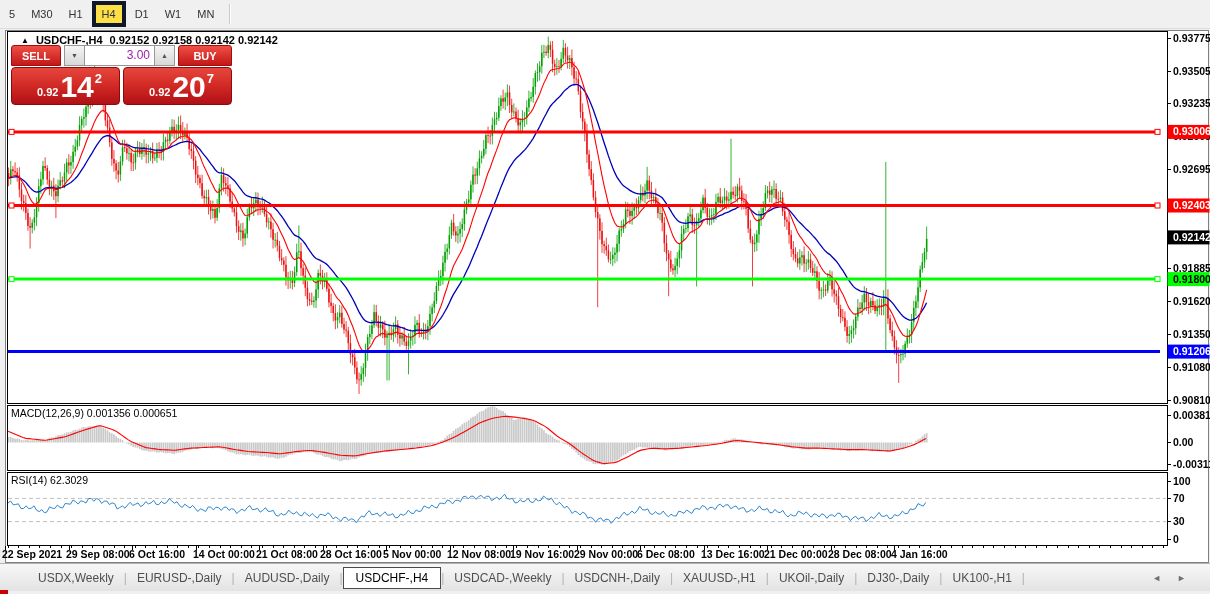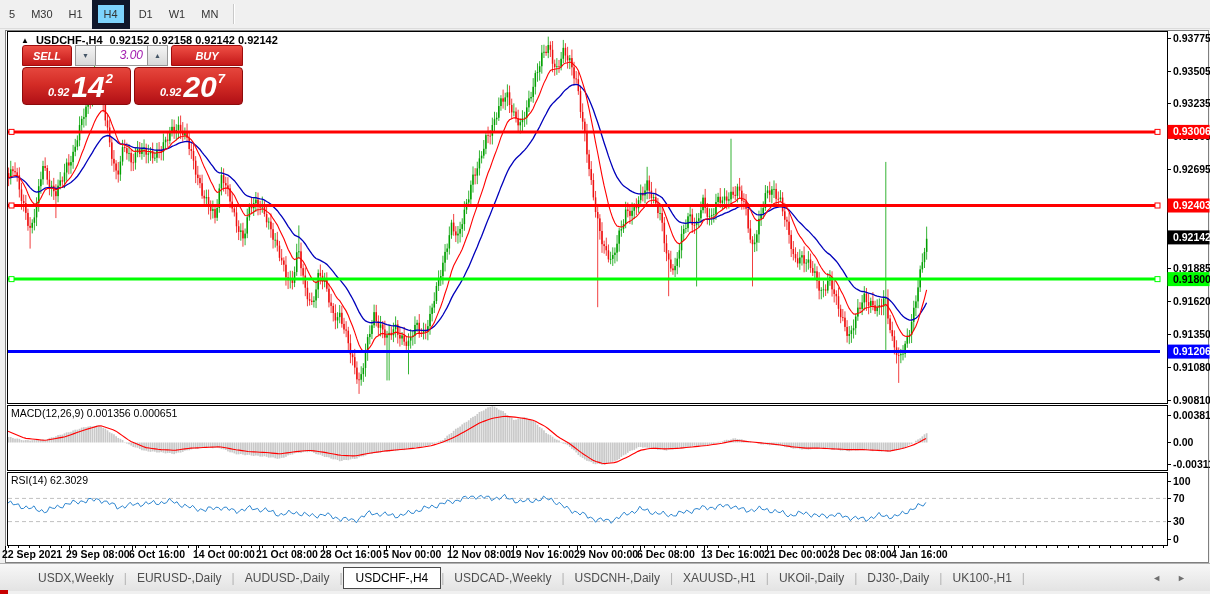--- a/index.html
+++ b/index.html
@@ -2,36 +2,36 @@
 <html><head>
 <meta charset="utf-8">
 <style>
   html,body{margin:0;padding:0;background:#f0f0f0;}
   .screen{position:relative;width:1210px;height:594px;background:#f0f0f0;
           font-family:"Liberation Sans",sans-serif;overflow:hidden;}
   
   .toolbar{position:absolute;top:0;left:0;width:100%;height:29px;background:#f0f0f0;
            border-bottom:1px solid #dcdcdc;display:flex;align-items:center;padding-left:1px;box-sizing:border-box;}
   .tf-btn{font-size:11px;color:#333;padding:3px 6px;margin:0 1px;border:1px solid transparent;cursor:default;}
-  .tf-btn.active{background:#7dd3fc;border:6px solid #0f172a;}
+  .tf-btn.active{background:#fde047;border:4px solid #0f172a;}
   .tf-sep{width:1px;height:20px;background:#c9c9c9;margin:0 7px;box-shadow:1px 0 0 #ffffff;}
   
   svg{position:absolute;top:0;left:0;}
   
   .chart-title{position:absolute;left:21px;top:34px;font-size:11px;font-weight:bold;color:#000;
                display:flex;align-items:center;gap:7px;}
   .chart-title .marker{font-size:8px;}
   
-  .trade-panel{position:absolute;left:22px;top:45px;width:221px;font-style:italic;}
+  .trade-panel{position:absolute;left:11px;top:45px;width:221px;}
   .tp-row1{display:flex;height:21px;}
   .tp-btn{color:#fff;font-size:11px;font-weight:bold;text-align:center;line-height:20px;
           background:linear-gradient(#ef4f45,#c41818);border:1px solid #9f0d0d;
           border-radius:3px 3px 0 0;box-sizing:border-box;cursor:default;}
   .sell-btn{width:50px;}
-  .buy-btn{width:72px;}
+  .buy-btn{width:54px;}
   .vol-group{flex:1;display:flex;margin:0 3px;}
   .vol-btn{width:21px;background:linear-gradient(#f4f4f4,#d8d8d8);border:1px solid #979797;
            color:#456;font-size:7px;line-height:19px;text-align:center;box-sizing:border-box;cursor:default;}
   .vol-field{flex:1;background:#fff;border-top:1px solid #979797;border-bottom:1px solid #979797;
              font-size:12px;text-align:right;padding:0 4px 0 0;line-height:19px;color:#a21caf;}
   .tp-row2{display:flex;gap:3px;margin-top:1px;height:38px;}
   .price-tile{flex:1;background:linear-gradient(#e5463d 0%,#d42c26 45%,#b01016 100%);
               border:1px solid #8d0b0b;border-radius:4px;color:#fff;display:flex;
               align-items:flex-end;justify-content:center;box-sizing:border-box;cursor:default;}
   .price-tile .prefix{font-size:11px;font-weight:bold;margin:0 2px 6px 8px;}

